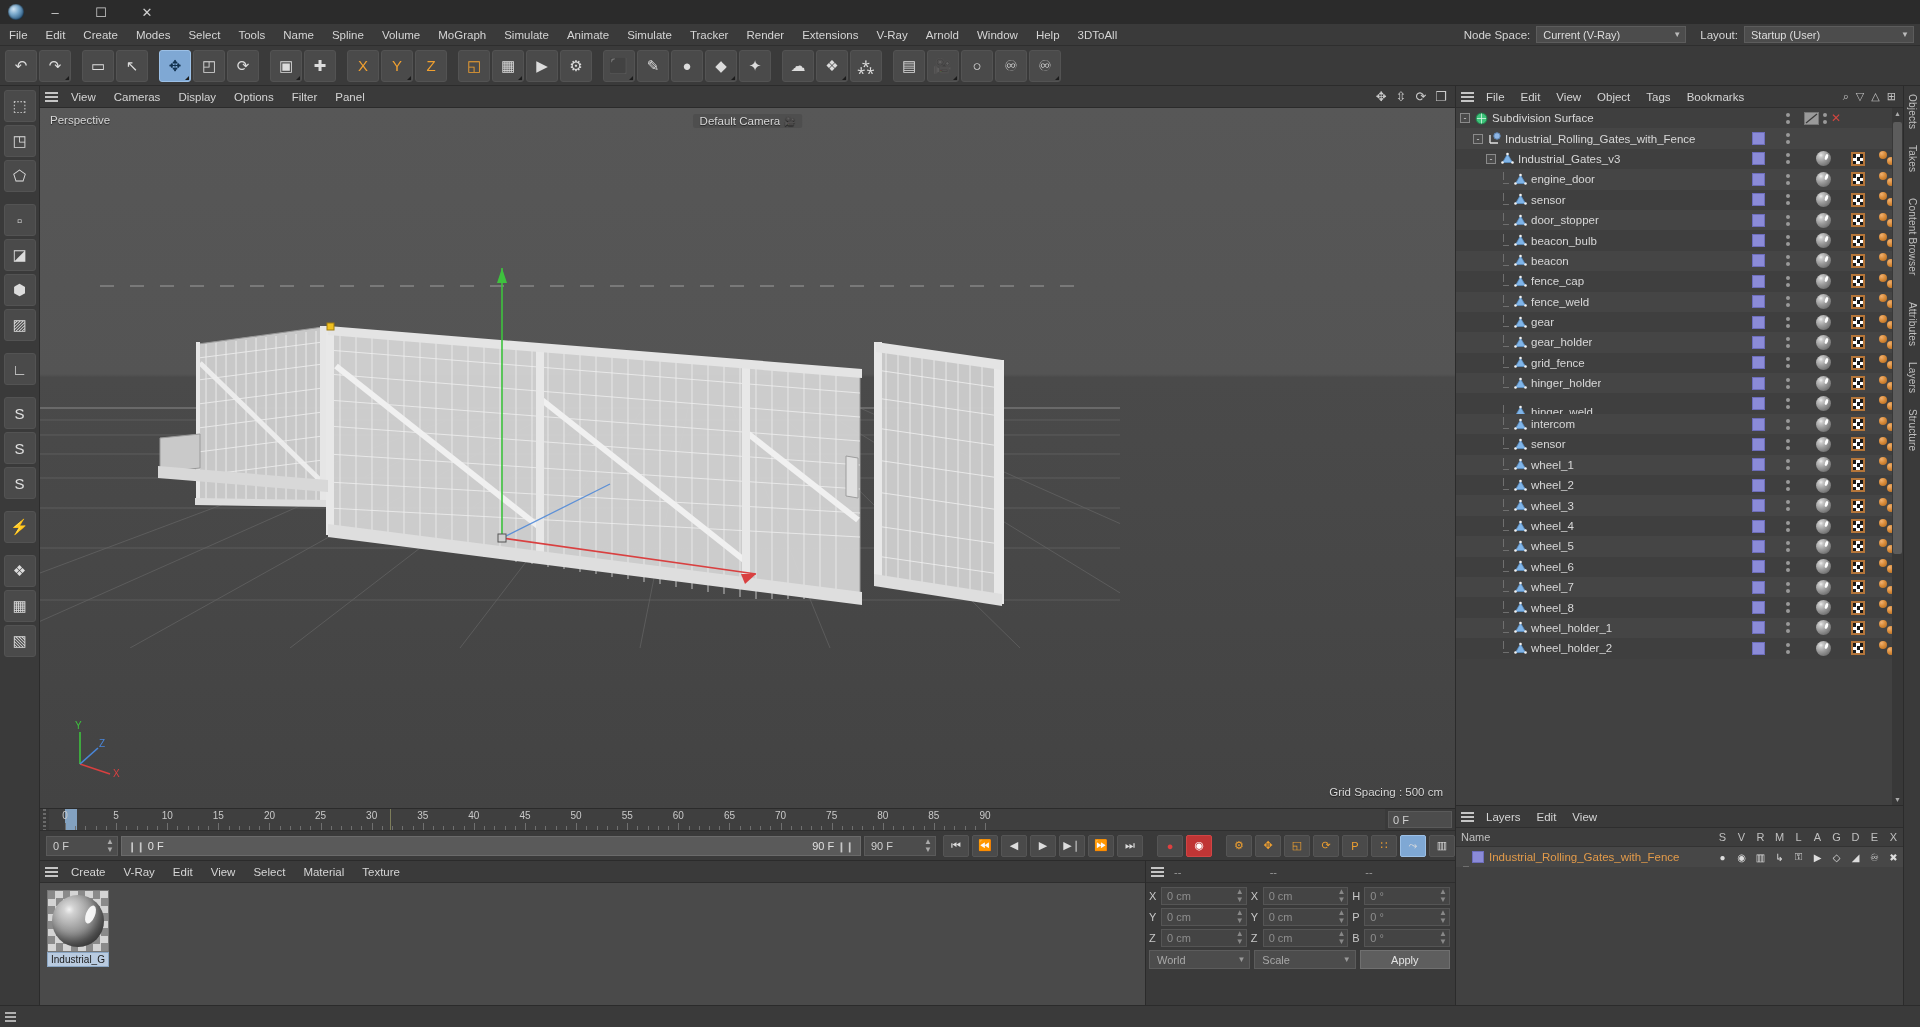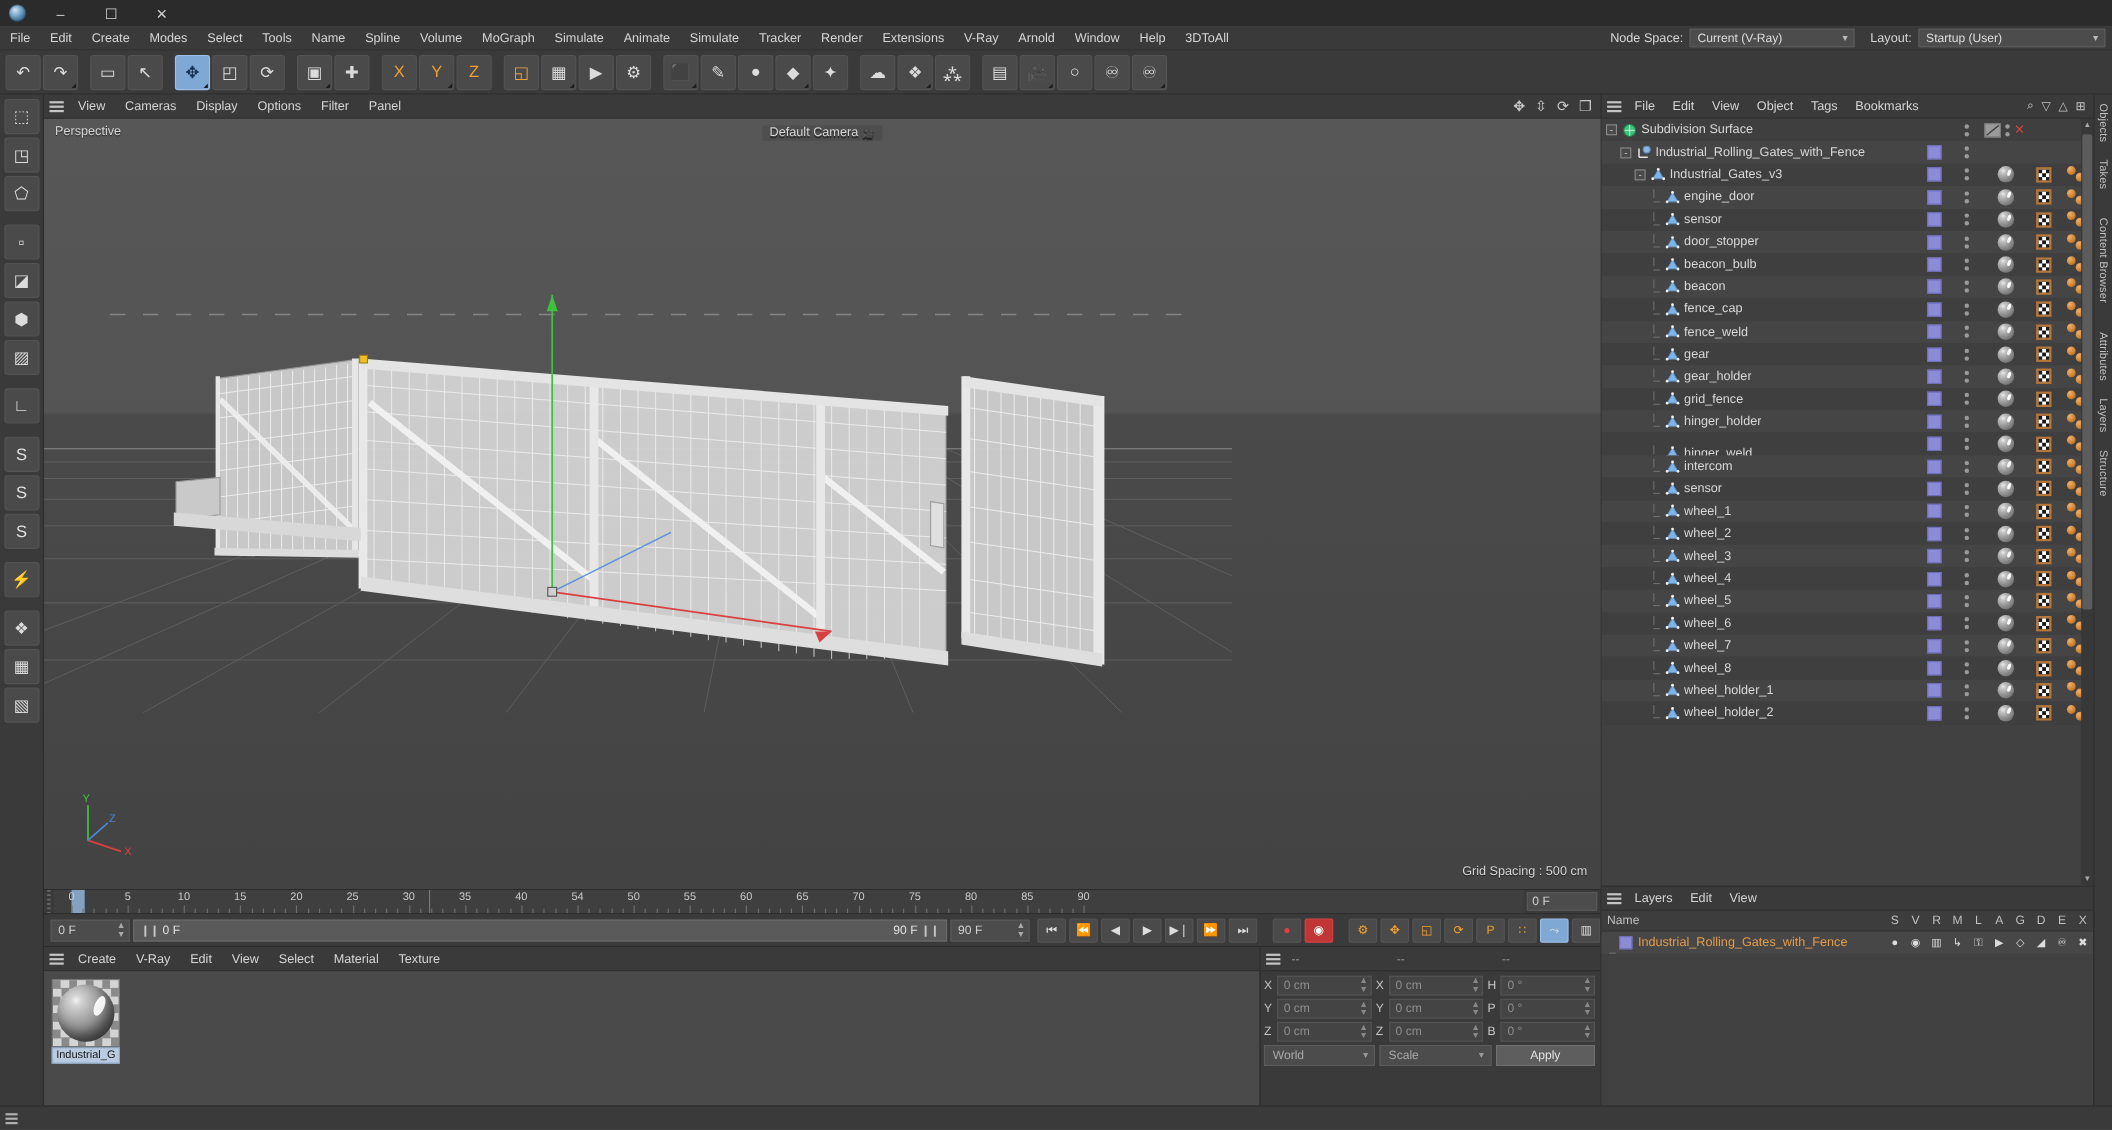--- a/index.html
+++ b/index.html
@@ -586,21 +586,21 @@
         <div id="tlruler">
             <div class="tlab" style="left: 16px;">0</div>
             <div class="tlab" style="left: 67.1111px;">5</div>
             <div class="tlab" style="left: 118.222px;">10</div>
             <div class="tlab" style="left: 169.333px;">15</div>
             <div class="tlab" style="left: 220.444px;">20</div>
             <div class="tlab" style="left: 271.556px;">25</div>
             <div class="tlab" style="left: 322.667px;">30</div>
             <div class="tlab" style="left: 373.778px;">35</div>
             <div class="tlab" style="left: 424.889px;">40</div>
-            <div class="tlab" style="left: 476px;">54</div>
+            <div class="tlab" style="left: 476px;">45</div>
             <div class="tlab" style="left: 527.111px;">50</div>
             <div class="tlab" style="left: 578.222px;">55</div>
             <div class="tlab" style="left: 629.333px;">60</div>
             <div class="tlab" style="left: 680.444px;">65</div>
             <div class="tlab" style="left: 731.556px;">70</div>
             <div class="tlab" style="left: 782.667px;">75</div>
             <div class="tlab" style="left: 833.778px;">80</div>
             <div class="tlab" style="left: 884.889px;">85</div>
             <div class="tlab" style="left: 936px;">90</div>
             <div class="ttick" style="left: 16px; height: 7px;"></div>

